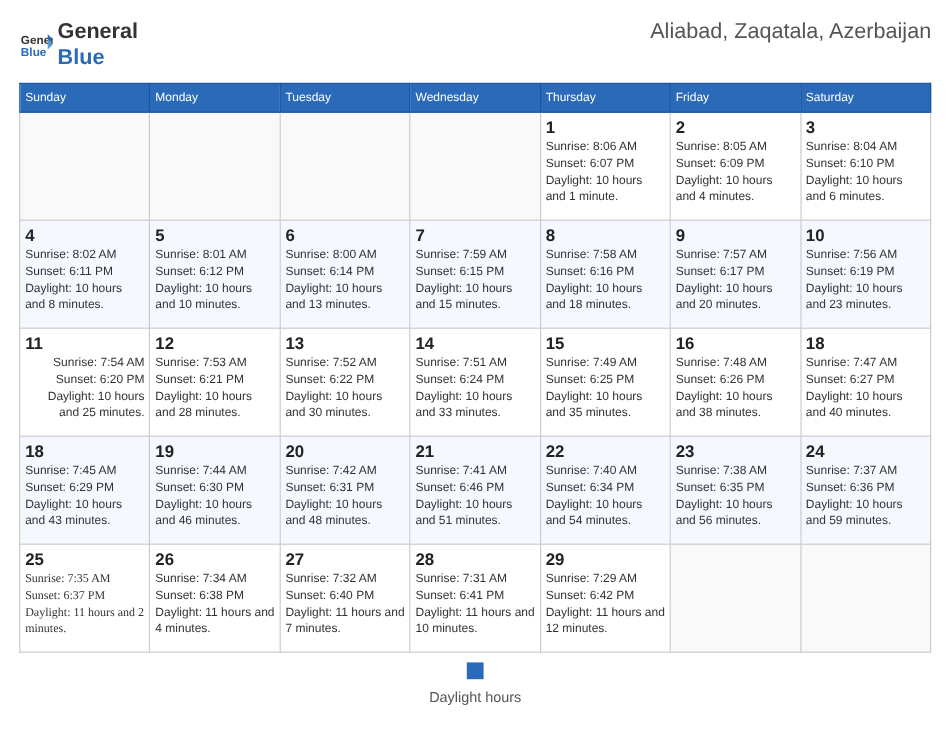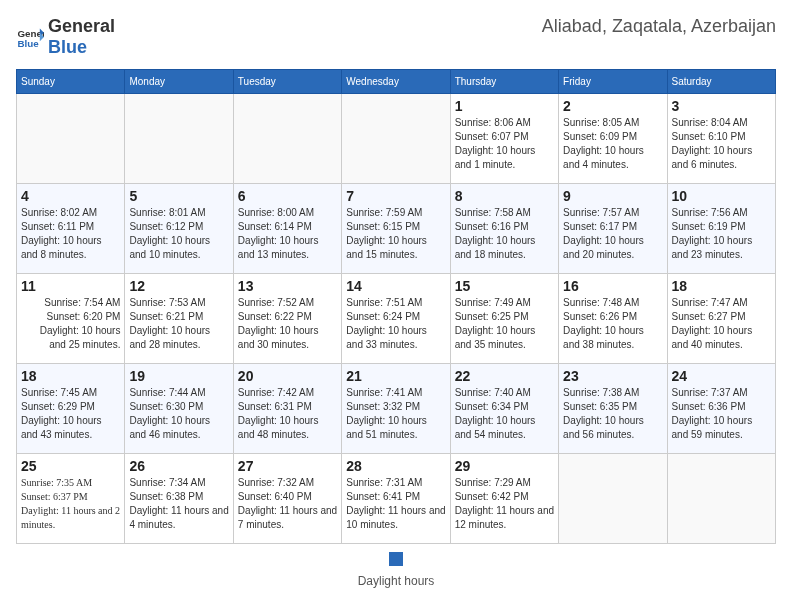--- a/index.html
+++ b/index.html
@@ -254,21 +254,21 @@
         </td>
         <td>
           <span class="day-number">20</span>
           <div class="day-info" style="white-space: pre-line;">Sunrise: 7:42 AM
 Sunset: 6:31 PM
 Daylight: 10 hours and 48 minutes.</div>
         </td>
         <td>
           <span class="day-number">21</span>
           <div class="day-info" style="white-space: pre-line;">Sunrise: 7:41 AM
-Sunset: 3:32 PM
+Sunset: 6:46 PM
 Daylight: 10 hours and 51 minutes.</div>
         </td>
         <td>
           <span class="day-number">22</span>
           <div class="day-info" style="white-space: pre-line;">Sunrise: 7:40 AM
 Sunset: 6:34 PM
 Daylight: 10 hours and 54 minutes.</div>
         </td>
         <td>
           <span class="day-number">23</span>

